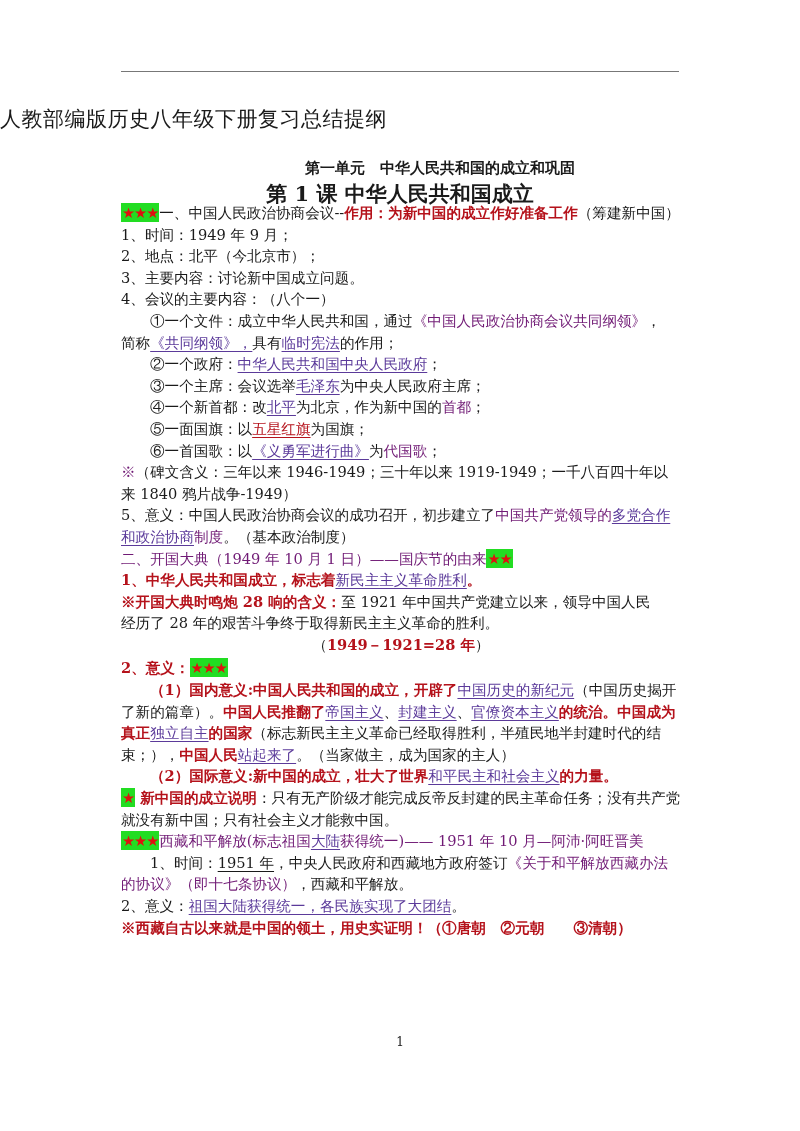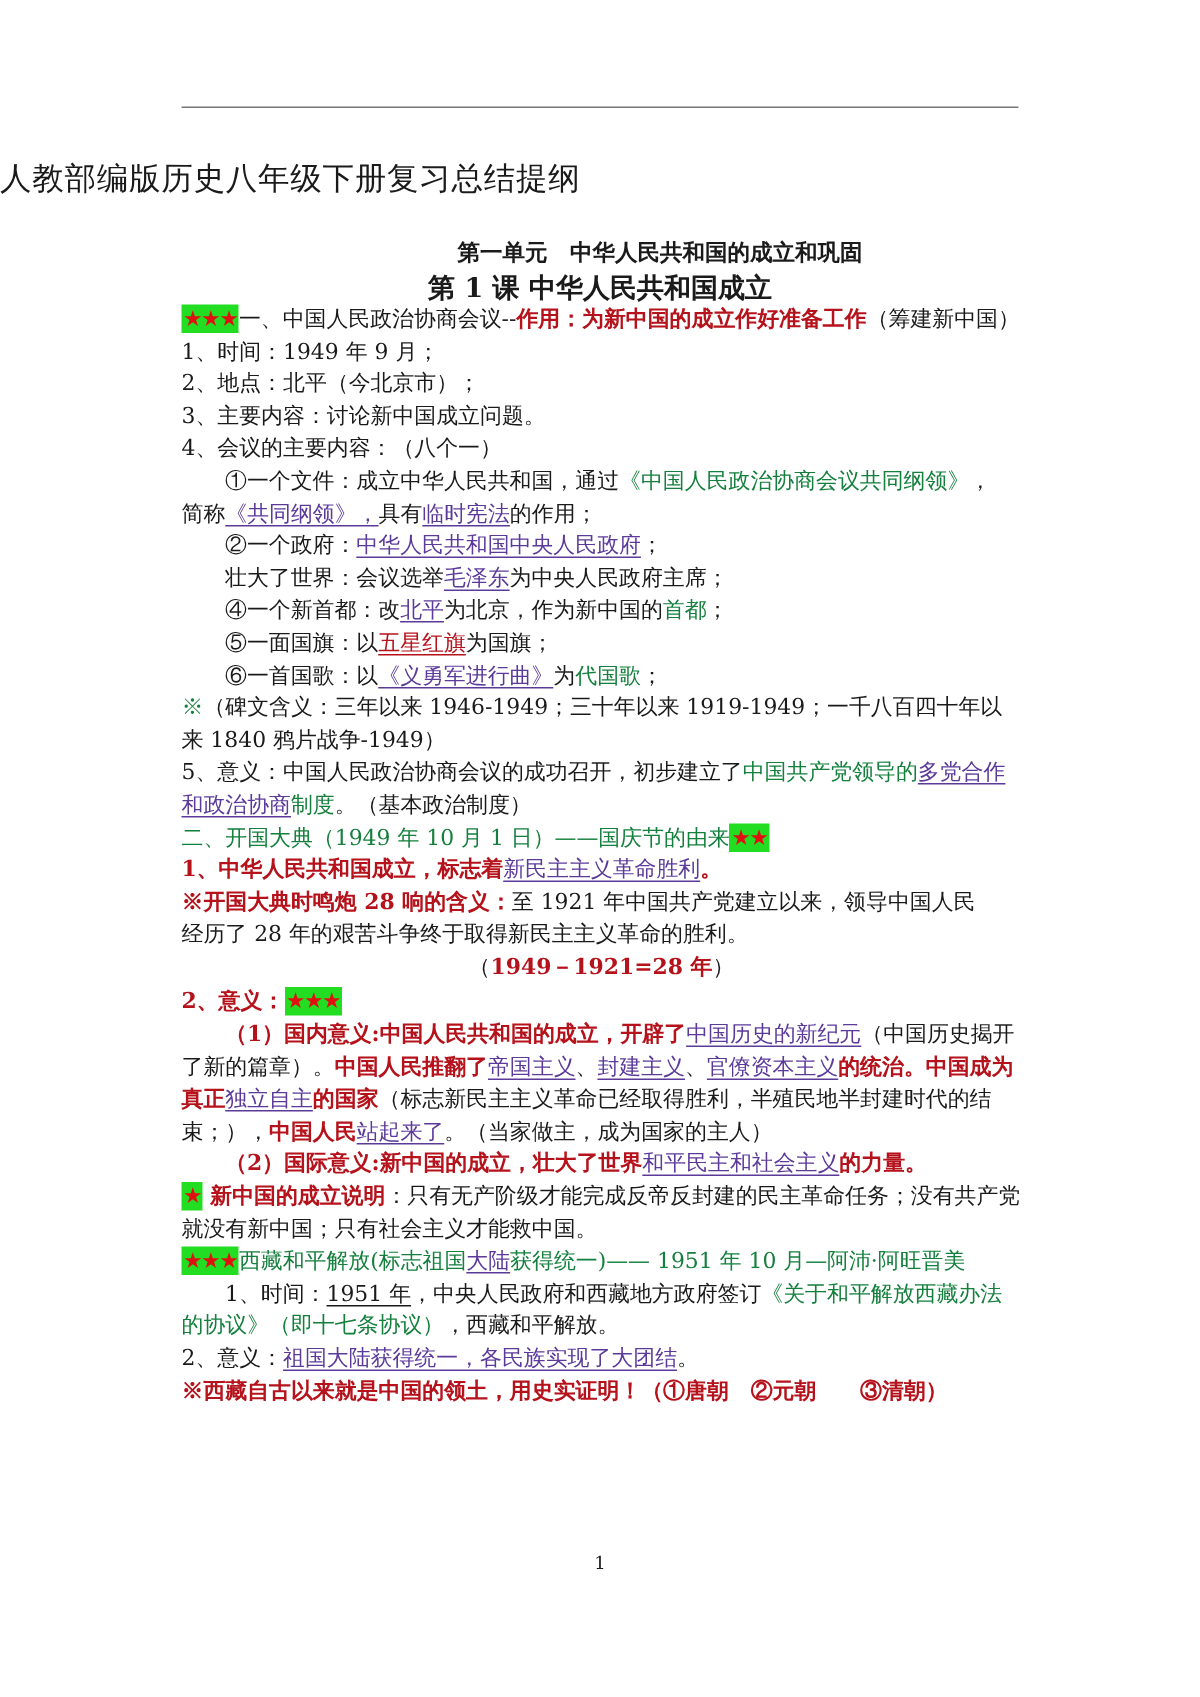--- a/index.html
+++ b/index.html
@@ -1,25 +1,25 @@
 <!DOCTYPE html>
 <html><head>
 <meta charset="utf-8">
 <style>
   html, body { margin: 0; padding: 0; background: #ffffff; }
   body { width: 800px; height: 1131px; position: relative; overflow: hidden;
          font-family: "DejaVu Serif", "Liberation Serif", serif; color: #1a1a1a; }
   .rule { position: absolute; left: 121px; top: 71px; width: 558px; height: 0; border-top: 1.5px solid #777; }
   .title { position: absolute; left: 0; width: 800px; top: 105px; font-size: 21px; letter-spacing: 0.5px; }
   .unit { position: absolute; left: 0; width: 800px; top: 159px; text-align: center; font-size: 15px; font-weight: bold; padding-left: 40px; }
-  .lesson { position: absolute; left: 0; width: 800px; top: 180px; text-align: center; font-size: 18px; font-weight: bold; }
+  .lesson { position: absolute; left: 0; width: 800px; top: 180px; text-align: center; font-size: 21px; font-weight: bold; }
   .body { position: absolute; left: 121px; top: 202px; width: 560px; font-size: 14.6px; line-height: 21.6px; }
   .body p { margin: 0; }
   .ind { text-indent: 29px; }
-  .r { color: #15803d; }
+  .r { color: #701a75; }
   .rb { color: #b5121b; font-weight: bold; margin-top: 28px; }
   .u { color: #5b3a9a; text-decoration: underline; text-underline-offset: 3px; }
   .ur { color: #b5121b; text-decoration: underline; text-underline-offset: 3px; }
   .stars { background: #22dd22; color: #e01010; padding: 0 1px; letter-spacing: -1px; display: inline-block; line-height: 19px; }
   .center { text-align: center; }
   .right { text-align: left; }
   .pagenum { position: absolute; left: 0; width: 800px; top: 1035px; text-align: center; font-size: 12px; }
 </style>
 </head>
 <body>
@@ -34,21 +34,21 @@
   <p><span class="stars">★★★</span><span>一、中国人民政治协商会议--</span><span class="rb">作用：为新中国的成立作好准备工作</span><span>（筹建新中国）</span></p>
   <p>1、时间：1949 年 9 月；</p>
   <p>2、地点：北平（今北京市）；</p>
   <p>3、主要内容：讨论新中国成立问题。</p>
   <p>4、会议的主要内容：（八个一）</p>
 
   <p class="ind"><span>①一个文件：成立中华人民共和国，通过</span><span class="r">《中国人民政治协商会议共同纲领》</span><span>，</span><br><span>简称</span><span class="u">《共同纲领》，</span><span>具有</span><span class="u">临时宪法</span><span>的作用；</span></p>
 
   <p class="ind"><span>②一个政府：</span><span class="u">中华人民共和国中央人民政府</span><span>；</span></p>
 
-  <p class="ind"><span>壮大了世界：会议选举</span><span class="u">毛泽东</span><span>为中央人民政府主席；</span></p>
+  <p class="ind"><span>③一个主席：会议选举</span><span class="u">毛泽东</span><span>为中央人民政府主席；</span></p>
 
   <p class="ind"><span>④一个新首都：改</span><span class="u">北平</span><span>为北京，作为新中国的</span><span class="r">首都</span><span>；</span></p>
 
   <p class="ind"><span>⑤一面国旗：以</span><span class="ur">五星红旗</span><span>为国旗；</span></p>
 
   <p class="ind"><span>⑥一首国歌：以</span><span class="u">《义勇军进行曲》</span><span>为</span><span class="r">代国歌</span><span>；</span></p>
 
 
   <p><span class="r">※</span><span>（碑文含义：三年以来 1946-1949；三十年以来 1919-1949；一千八百四十年以来 1840 鸦片战争-1949）</span></p>
 

